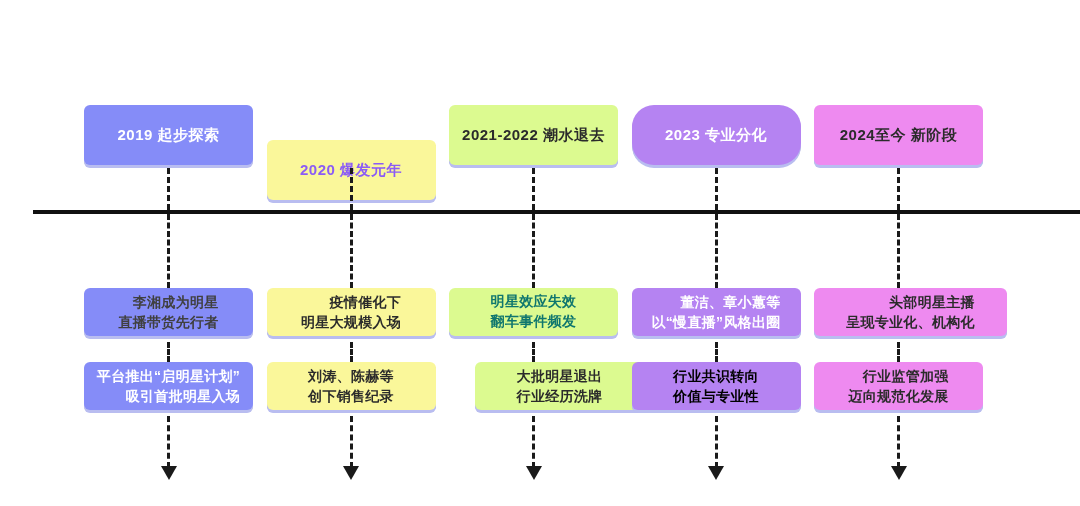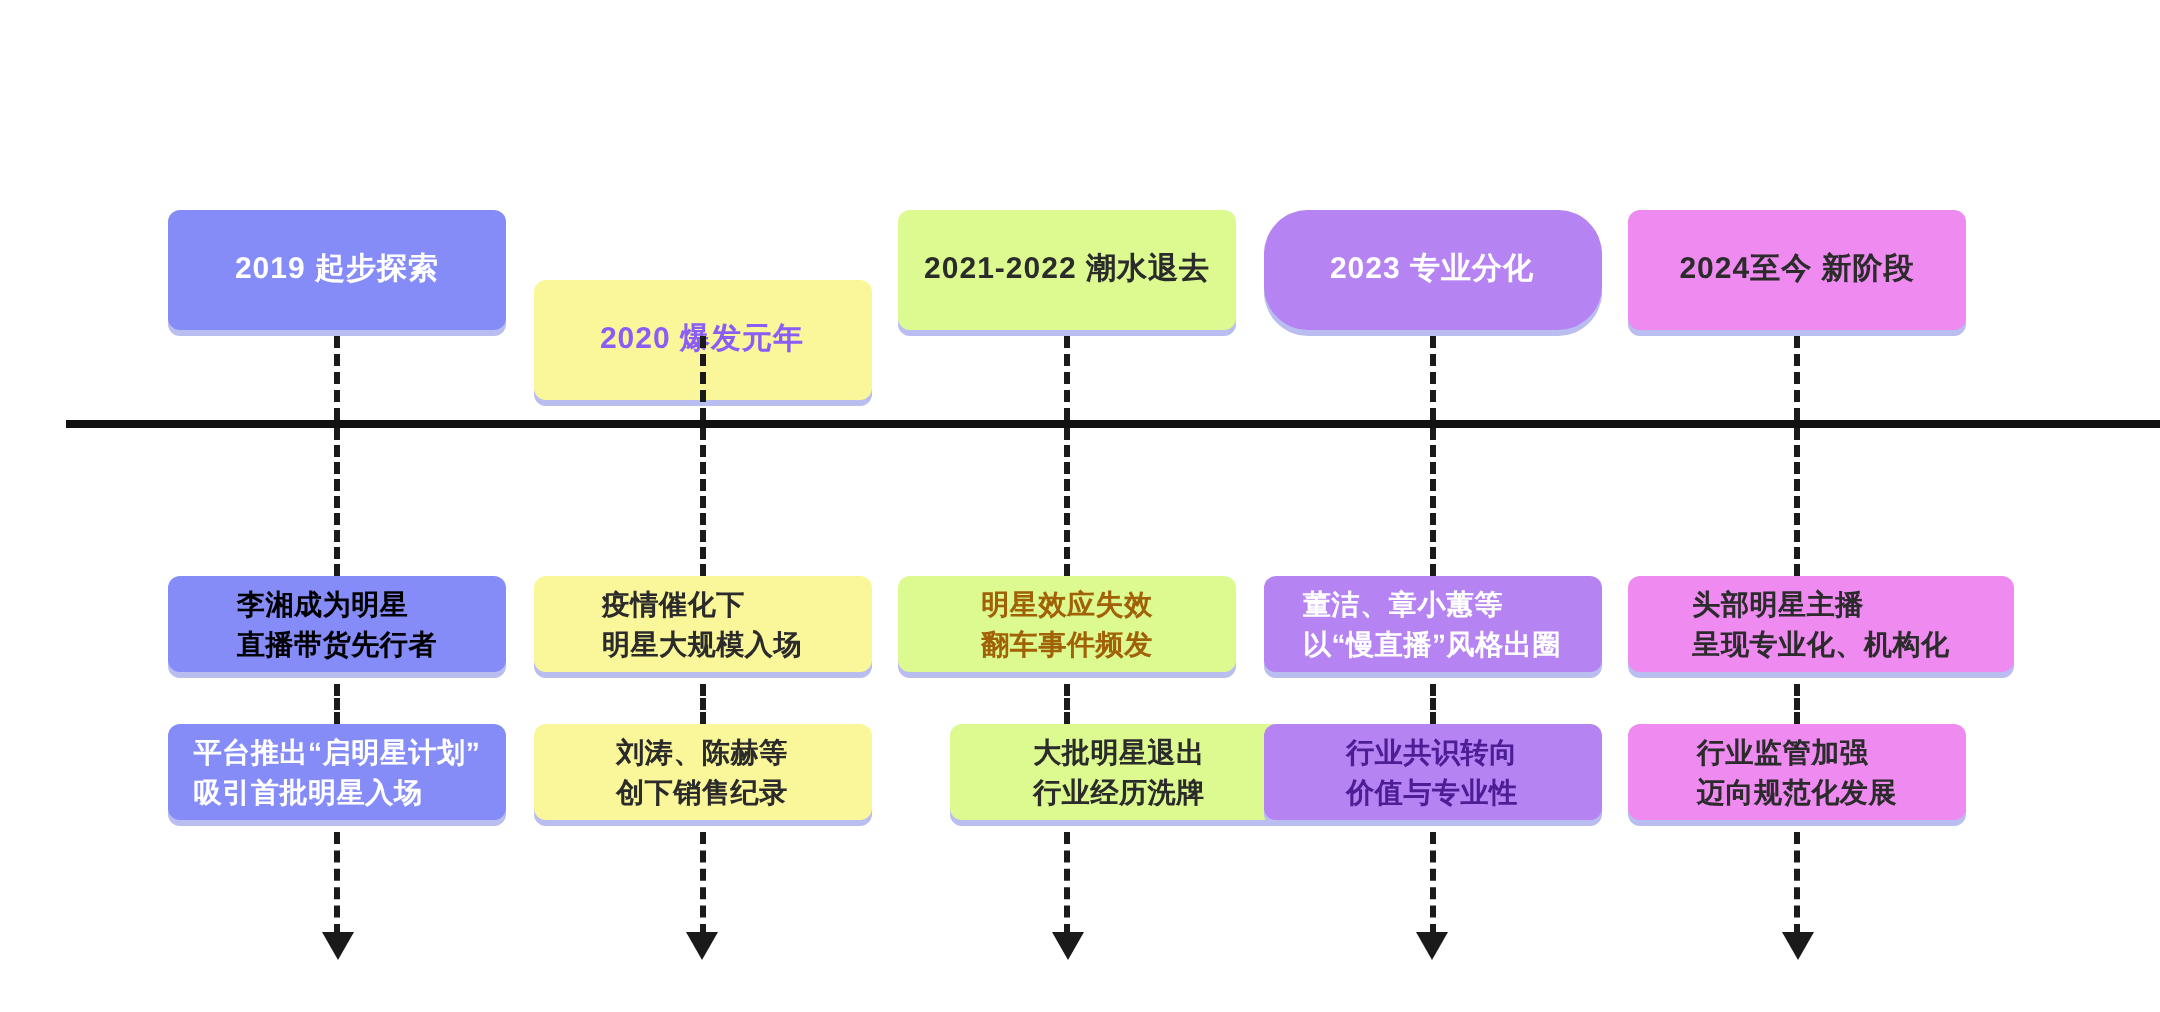--- a/index.html
+++ b/index.html
@@ -52,21 +52,21 @@
   }
 
   
   .box{
     position:absolute;
     box-sizing:border-box;
     border-radius:6px;
     display:flex;
     align-items:center;
     justify-content:center;
-    text-align:left;
+    text-align:right;
     line-height:1.45;
     font-weight:bold;
     box-shadow:0 3px 0 0 #b9bdf0, 0 2px 0 0 #a8a8a8;
   }
   .head{
     height:60px;
     font-size:15px;
     letter-spacing:0.5px;
   }
   .card{
@@ -84,53 +84,53 @@
 
   <div class="axis"></div>
 
   <div id="columns">
       <div class="box head" style="left: 84px; top: 105px; width: 169px; background: rgb(133, 140, 248); color: rgb(255, 255, 255);">2019 起步探索</div>
       <div class="dash top" style="left: 167px;"></div>
       <div class="dash mid" style="left: 167px;"></div>
       <div class="dash low" style="left: 167px;"></div>
       <div class="dash tail" style="left: 167px;"></div>
       <div class="arrow" style="left: 160.5px; top: 466px;"></div>
-      <div class="box card" style="left: 84px; top: 288px; width: 169px; background: rgb(133, 140, 248); color: #000000;">李湘成为明星
+      <div class="box card" style="left: 84px; top: 288px; width: 169px; background: rgb(133, 140, 248); color: #404040;">李湘成为明星
 直播带货先行者</div>
       <div class="box card" style="left: 84px; top: 362px; width: 169px; background: rgb(133, 140, 248); color: rgb(255, 255, 255);">平台推出“启明星计划”
 吸引首批明星入场</div>
       <div class="box head" style="left: 266.5px; top: 105px; width: 169px; background: rgb(250, 247, 154); color: #8b5cf6; margin-top: 35px;">2020 爆发元年</div>
       <div class="dash top" style="left: 349.5px;"></div>
       <div class="dash mid" style="left: 349.5px;"></div>
       <div class="dash low" style="left: 349.5px;"></div>
       <div class="dash tail" style="left: 349.5px;"></div>
       <div class="arrow" style="left: 343px; top: 466px;"></div>
       <div class="box card" style="left: 266.5px; top: 288px; width: 169px; background: rgb(250, 247, 154); color: rgb(43, 43, 43);">疫情催化下
 明星大规模入场</div>
       <div class="box card" style="left: 266.5px; top: 362px; width: 169px; background: rgb(250, 247, 154); color: rgb(43, 43, 43);">刘涛、陈赫等
 创下销售纪录</div>
       <div class="box head" style="left: 449px; top: 105px; width: 169px; background: rgb(220, 250, 144); color: rgb(43, 43, 43);">2021-2022 潮水退去</div>
       <div class="dash top" style="left: 532px;"></div>
       <div class="dash mid" style="left: 532px;"></div>
       <div class="dash low" style="left: 532px;"></div>
       <div class="dash tail" style="left: 532px;"></div>
       <div class="arrow" style="left: 525.5px; top: 466px;"></div>
-      <div class="box card" style="left: 449px; top: 288px; width: 169px; background: rgb(220, 250, 144); color: #a16207;">明星效应失效
+      <div class="box card" style="left: 449px; top: 288px; width: 169px; background: rgb(220, 250, 144); color: #0f766e; font-family: Liberation Serif, serif;">明星效应失效
 翻车事件频发</div>
       <div class="box card" style="left: 449px; top: 362px; width: 169px; background: rgb(220, 250, 144); color: rgb(43, 43, 43); margin-left: 26px;">大批明星退出
 行业经历洗牌</div>
       <div class="box head" style="left: 631.5px; top: 105px; width: 169px; background: rgb(181, 131, 242); color: rgb(255, 255, 255); border-radius: 22px;">2023 专业分化</div>
       <div class="dash top" style="left: 714.5px;"></div>
       <div class="dash mid" style="left: 714.5px;"></div>
       <div class="dash low" style="left: 714.5px;"></div>
       <div class="dash tail" style="left: 714.5px;"></div>
       <div class="arrow" style="left: 708px; top: 466px;"></div>
       <div class="box card" style="left: 631.5px; top: 288px; width: 169px; background: rgb(181, 131, 242); color: rgb(255, 255, 255);">董洁、章小蕙等
 以“慢直播”风格出圈</div>
-      <div class="box card" style="left: 631.5px; top: 362px; width: 169px; background: rgb(181, 131, 242); color: #4c1d95;">行业共识转向
+      <div class="box card" style="left: 631.5px; top: 362px; width: 169px; background: rgb(181, 131, 242); color: #000000;">行业共识转向
 价值与专业性</div>
       <div class="box head" style="left: 814px; top: 105px; width: 169px; background: rgb(238, 138, 240); color: rgb(43, 43, 43);">2024至今 新阶段</div>
       <div class="dash top" style="left: 897px;"></div>
       <div class="dash mid" style="left: 897px;"></div>
       <div class="dash low" style="left: 897px;"></div>
       <div class="dash tail" style="left: 897px;"></div>
       <div class="arrow" style="left: 890.5px; top: 466px;"></div>
       <div class="box card" style="left: 814px; top: 288px; width: 193px; background: rgb(238, 138, 240); color: rgb(43, 43, 43);">头部明星主播
 呈现专业化、机构化</div>
       <div class="box card" style="left: 814px; top: 362px; width: 169px; background: rgb(238, 138, 240); color: rgb(43, 43, 43);">行业监管加强

